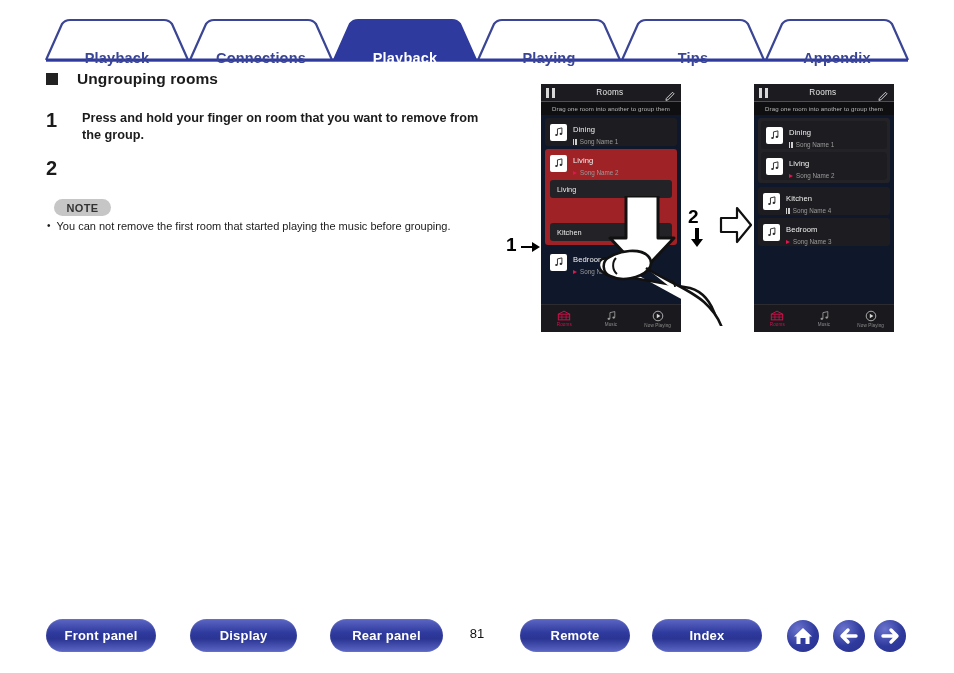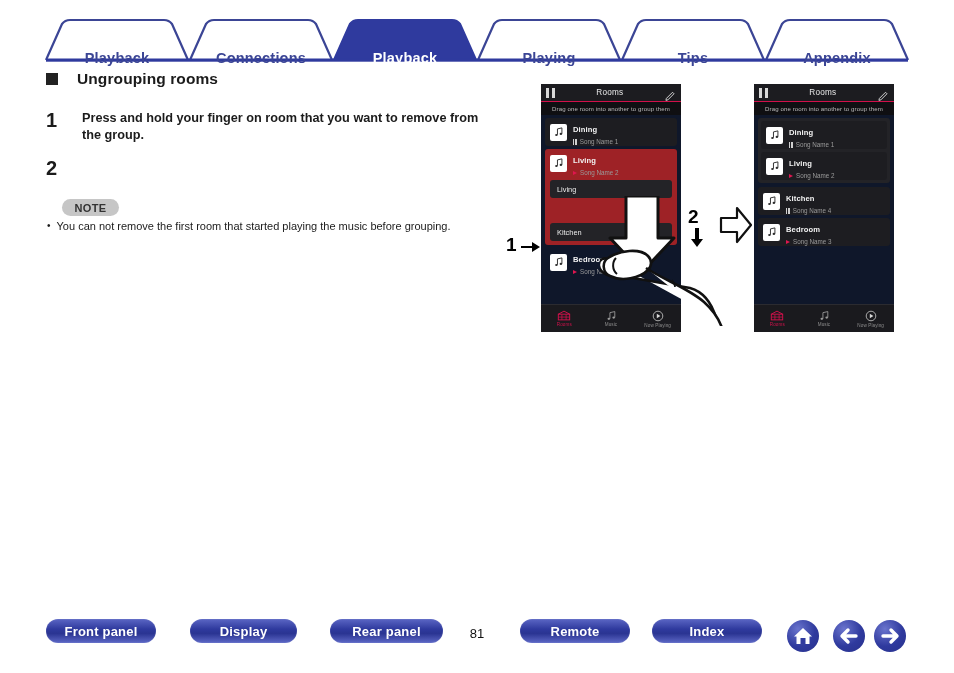--- a/index.html
+++ b/index.html
@@ -74,21 +74,21 @@
     color: #1b1b1b;
     line-height: 1.32;
     max-width: 400px;
   }
   #step-1 { left: 46px; top: 110px; }
   #step-2 { left: 46px; top: 158px; }
 
   
   .note-badge {
     position: absolute;
-    left: 62px; top: 199px;
+    left: 54px; top: 199px;
     width: 57px; height: 17px;
     background: #c6c6c6;
     border-radius: 9px;
     color: #333333;
     font-size: 11px;
     font-weight: bold;
     display: flex;
     align-items: center;
     justify-content: center;
     letter-spacing: 0.3px;
@@ -179,21 +179,21 @@
     flex: none;
   }
   .room-icon svg { display: block; }
   .room-meta {
     margin-left: 6px;
     line-height: 1.15;
   }
   .room-name {
     color: #f2f2f2;
     font-size: 7.6px;
-    font-weight: bold;
+    font-weight: normal;
     letter-spacing: 0.1px;
   }
   .room-song {
     color: #9a9a9a;
     font-size: 6.3px;
     display: flex;
     align-items: center;
     gap: 3px;
     margin-top: 1.5px;
   }
@@ -273,21 +273,21 @@
   .ann-arrow { position: absolute; }
   #ann-1-arrow { left: 521px; top: 240px; }
   #ann-2-arrow { left: 690px; top: 228px; }
   #big-arrow { position: absolute; left: 719px; top: 206px; }
   #hand { position: absolute; left: 600px; top: 196px; }
 
   
   .fbtn {
     position: absolute;
     top: 619px;
-    height: 24px;
+    height: 33px;
     border-radius: 17px;
     color: #ffffff;
     font-size: 13px;
     font-weight: bold;
     display: flex;
     align-items: center;
     justify-content: center;
     background: linear-gradient(180deg,#5b66c4 0%, #2f3a9e 42%, #2a3492 60%, #5d68c6 100%);
     box-shadow: inset 0 0 0 1px rgba(255,255,255,0.06);
     letter-spacing: 0.2px;

